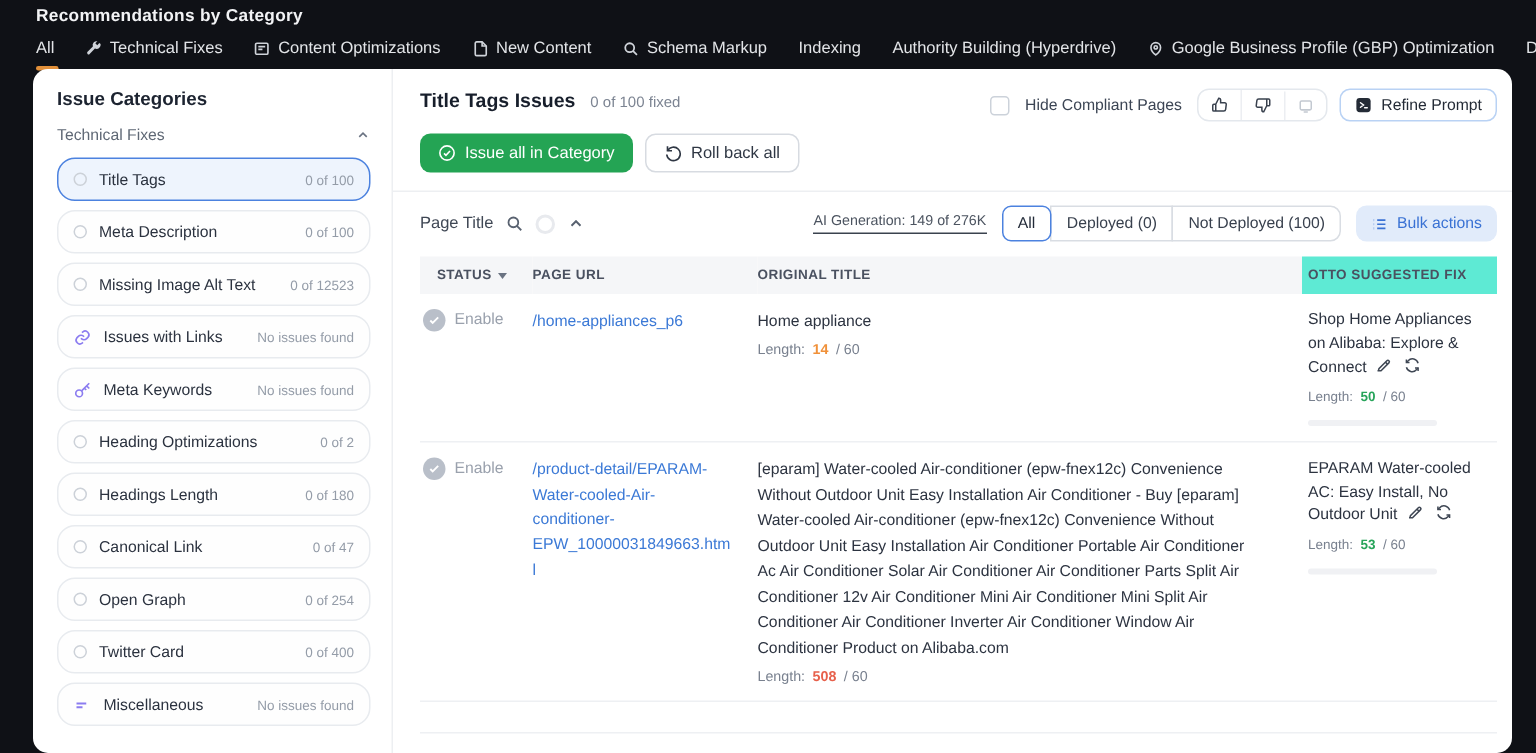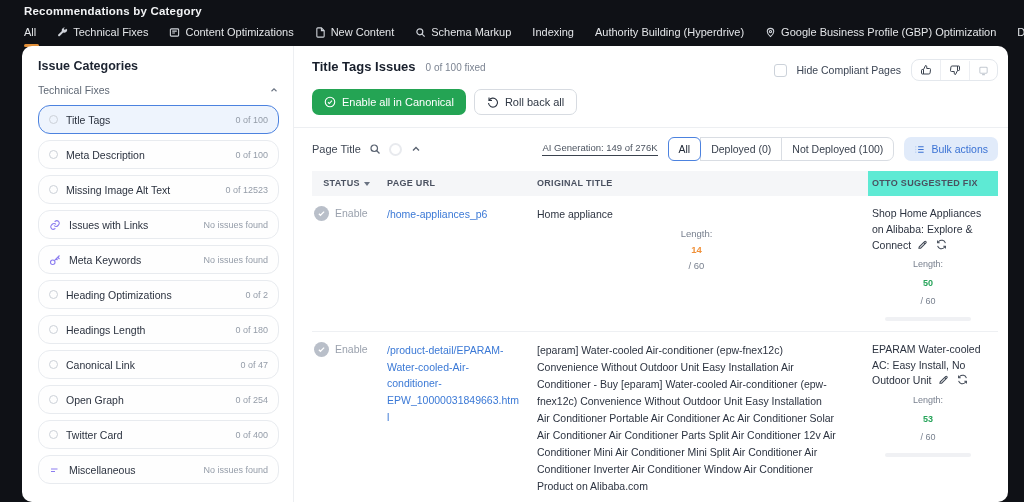--- a/index.html
+++ b/index.html
@@ -20,21 +20,21 @@
   .nav-tab .ticon { color:#cfd3d9; }
   .nav-tab.active::after { content:""; position:absolute; left:0; bottom:0; width:15px; height:3px; background:#e2903a; border-radius:2px; }
 
   
   .card {
     position:absolute; left:22px; top:46px; width:986px; height:456px;
     background:#ffffff; border-radius:10px; display:flex; overflow:hidden;
   }
 
   
-  .sidebar { width:272px; flex:none; border-right:1px solid #edeff2; padding:13px 14px 0 16px; }
+  .sidebar { width:240px; flex:none; border-right:1px solid #edeff2; padding:13px 14px 0 16px; }
   .sidebar-title { font-size:12.5px; font-weight:bold; color:#1c2330; margin-bottom:11px; }
   .group-row { display:flex; align-items:center; justify-content:space-between; font-size:10.5px; color:#5f6875; margin-bottom:9px; cursor:pointer; }
   .group-row .gicon { color:#6a7382; }
   .cat-item {
     height:29px; display:flex; align-items:center; gap:8px; padding:0 10px;
     border:1px solid #e8ebef; border-radius:12px; margin-bottom:6px;
     background:#fefefe; font-size:10.5px; color:#2b323f; cursor:pointer;
   }
   .cat-item.selected { border:1.5px solid #4c82df; background:#eef4fd; }
   .cat-item .count { margin-left:auto; font-size:9px; color:#949ca8; white-space:nowrap; }
@@ -88,21 +88,21 @@
   .tbody .cell { padding:10px 12px 10px 0; font-size:10.5px; }
   .cell-status { display:flex; align-items:flex-start; gap:6px; padding-left:2px !important; }
   .check-circle { width:15px; height:15px; border-radius:50%; background:#b9bfc9; color:#fff; display:flex; align-items:center; justify-content:center; flex:none; }
   .status-label { font-size:10.5px; color:#9aa1ad; margin-top:1px; }
   .cell-url { color:#3b79d6; line-height:1.6; word-break:break-word; padding-right:16px !important; }
   .cell-title { color:#2c3340; line-height:1.62; white-space:pre-line; padding-right:20px !important; }
   .cell-fix { color:#2c3340; line-height:1.5; padding-right:14px !important; padding-left:4px !important; }
   .inline-icons { display:inline-flex; gap:8px; vertical-align:-1px; margin-left:6px; color:#3f4754; }
   .icon-btn { cursor:pointer; }
 
-  .len-row { display:flex; align-items:center; gap:5px; margin-top:5px; font-size:9.5px; color:#79818f; white-space:nowrap;flex-direction:column; }
+  .len-row { display:flex; align-items:center; gap:5px; margin-top:5px; font-size:9.5px; color:#79818f; white-space:nowrap; }
   .cell-fix .len-row { font-size:9px; flex-wrap:wrap; }
   .len-val { font-weight:bold; }
   .bar { height:4px; background:#f0f1f4; border-radius:3px; overflow:hidden; flex:none; }
   .cell-fix .bar { width:86px; margin-top:3px; }
   .bar-fill { height:100%; border-radius:3px; background:#9aa1ad; }
   .bar-warn .len-val { color:#f0913a; } .bar-warn .bar-fill { background:#f0913a; }
   .bar-error .len-val { color:#e7604b; } .bar-error .bar-fill { background:#e7604b; }
   .bar-ok .len-val { color:#27a45a; } .bar-ok .bar-fill { background:#27a45a; }
 </style>
 </head>
@@ -278,32 +278,41 @@
                 </svg>
               </span>
             <span class="fb-btn disabled">
                 <svg width="11" height="11" viewBox="0 0 24 24" fill="none" stroke="currentColor" stroke-width="2.2">
                   <rect x="4" y="5" width="16" height="13" rx="2"></rect>
                   <path d="M9 21h6"></path>
                 </svg>
               </span>
           </div>
         </div>
+        <button class="refine-btn">
+          <span>
+              <svg width="12" height="12" viewBox="0 0 24 24">
+                <rect x="2.5" y="2.5" width="19" height="19" rx="4.5" fill="#242b36"></rect>
+                <path d="M8 9l4 3-4 3M13.5 15.5H17" stroke="#fff" stroke-width="2" fill="none" stroke-linecap="round"></path>
+              </svg>
+            </span>
+          <span>Refine Prompt</span>
+        </button>
       </div>
     </div>
 
     <div class="btn-row">
       <button class="btn-green">
         <span>
             <svg width="12" height="12" viewBox="0 0 24 24" fill="none" stroke="#fff" stroke-width="2.2">
               <circle cx="12" cy="12" r="9.5"></circle>
               <path d="M8 12.5l2.6 2.6 5.4-5.8"></path>
             </svg>
           </span>
-        <span>Enable all in Canonical</span>
+        <span>Issue all in Category</span>
       </button>
       <button class="btn-outline">
         <span>
             <svg width="12" height="12" viewBox="0 0 24 24" fill="none" stroke="currentColor" stroke-width="2.2">
               <path d="M4 9a9 9 0 1 1-1 5"></path>
               <path d="M4 3v6h6"></path>
             </svg>
           </span>
         <span>Roll back all</span>
       </button>

